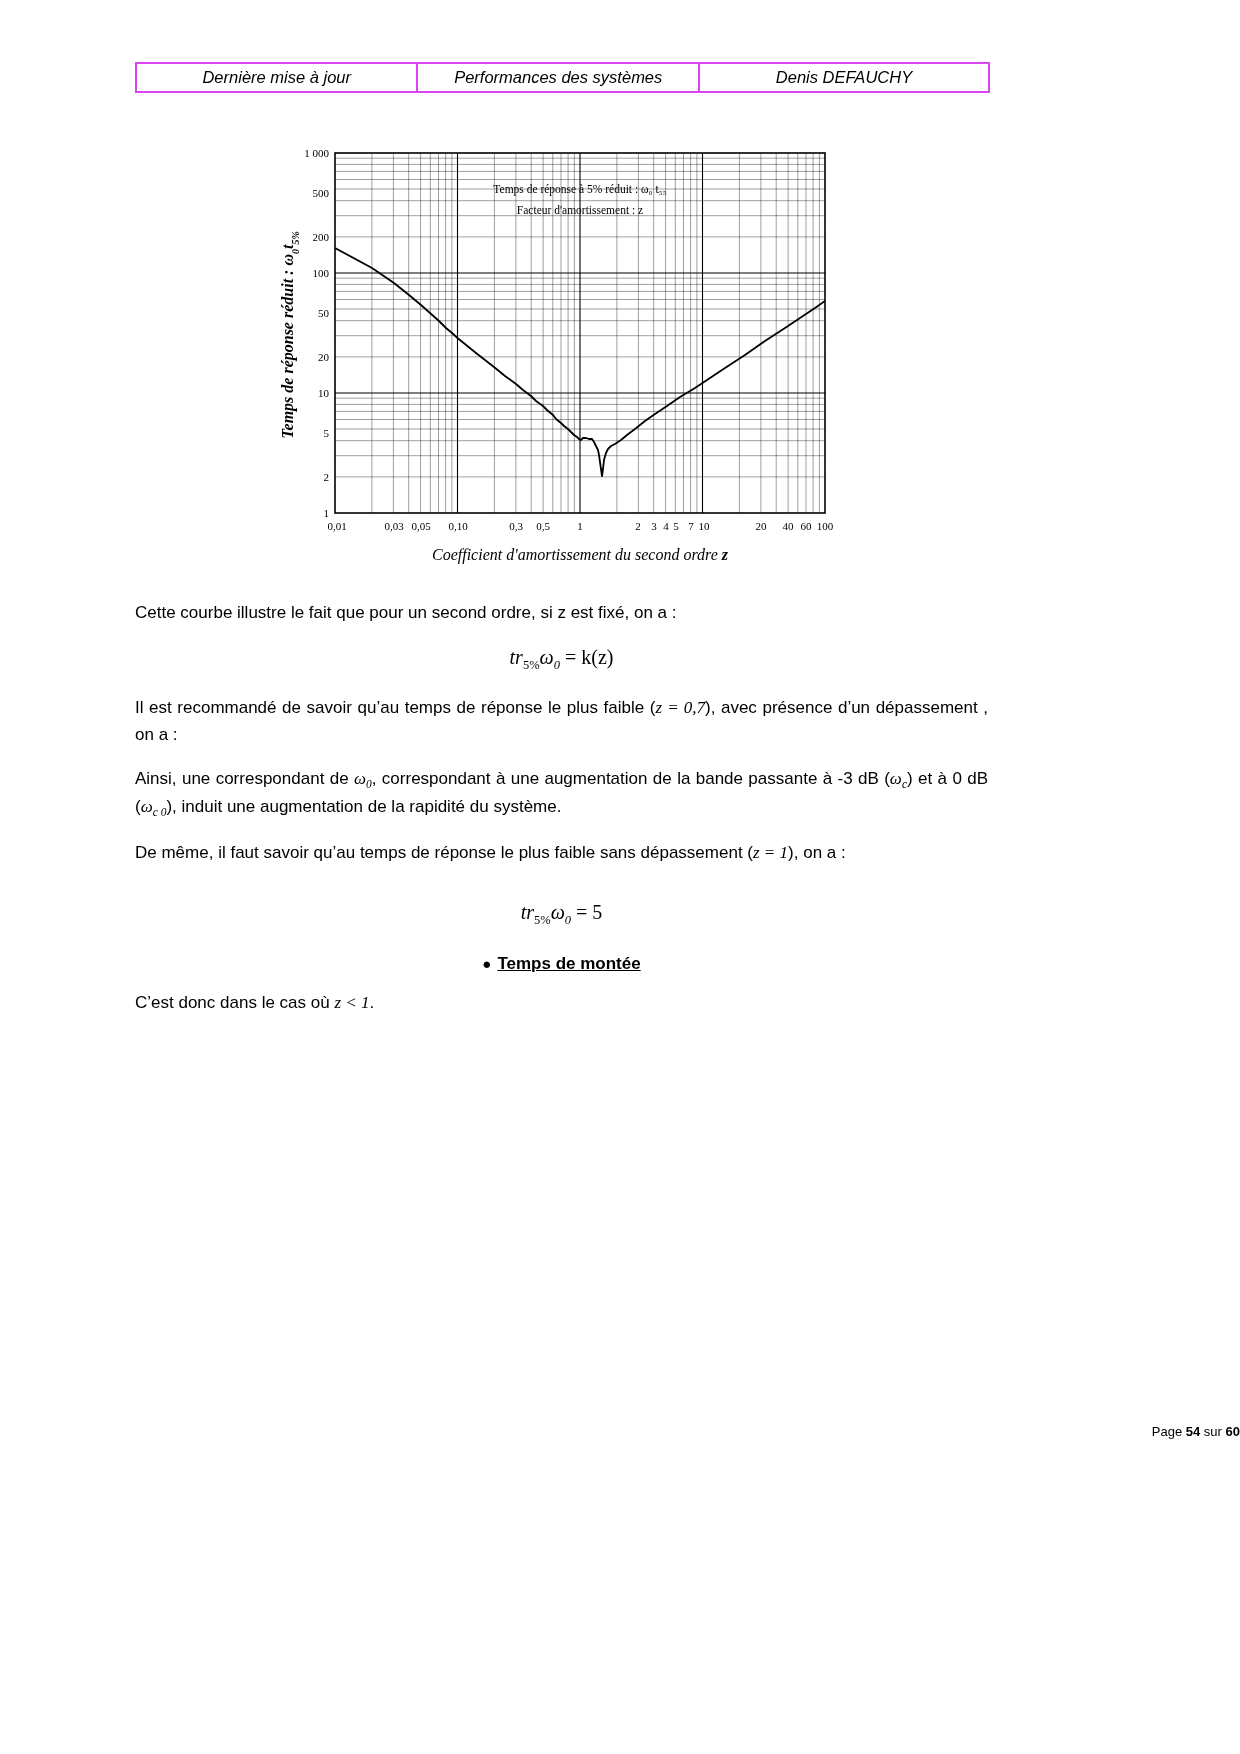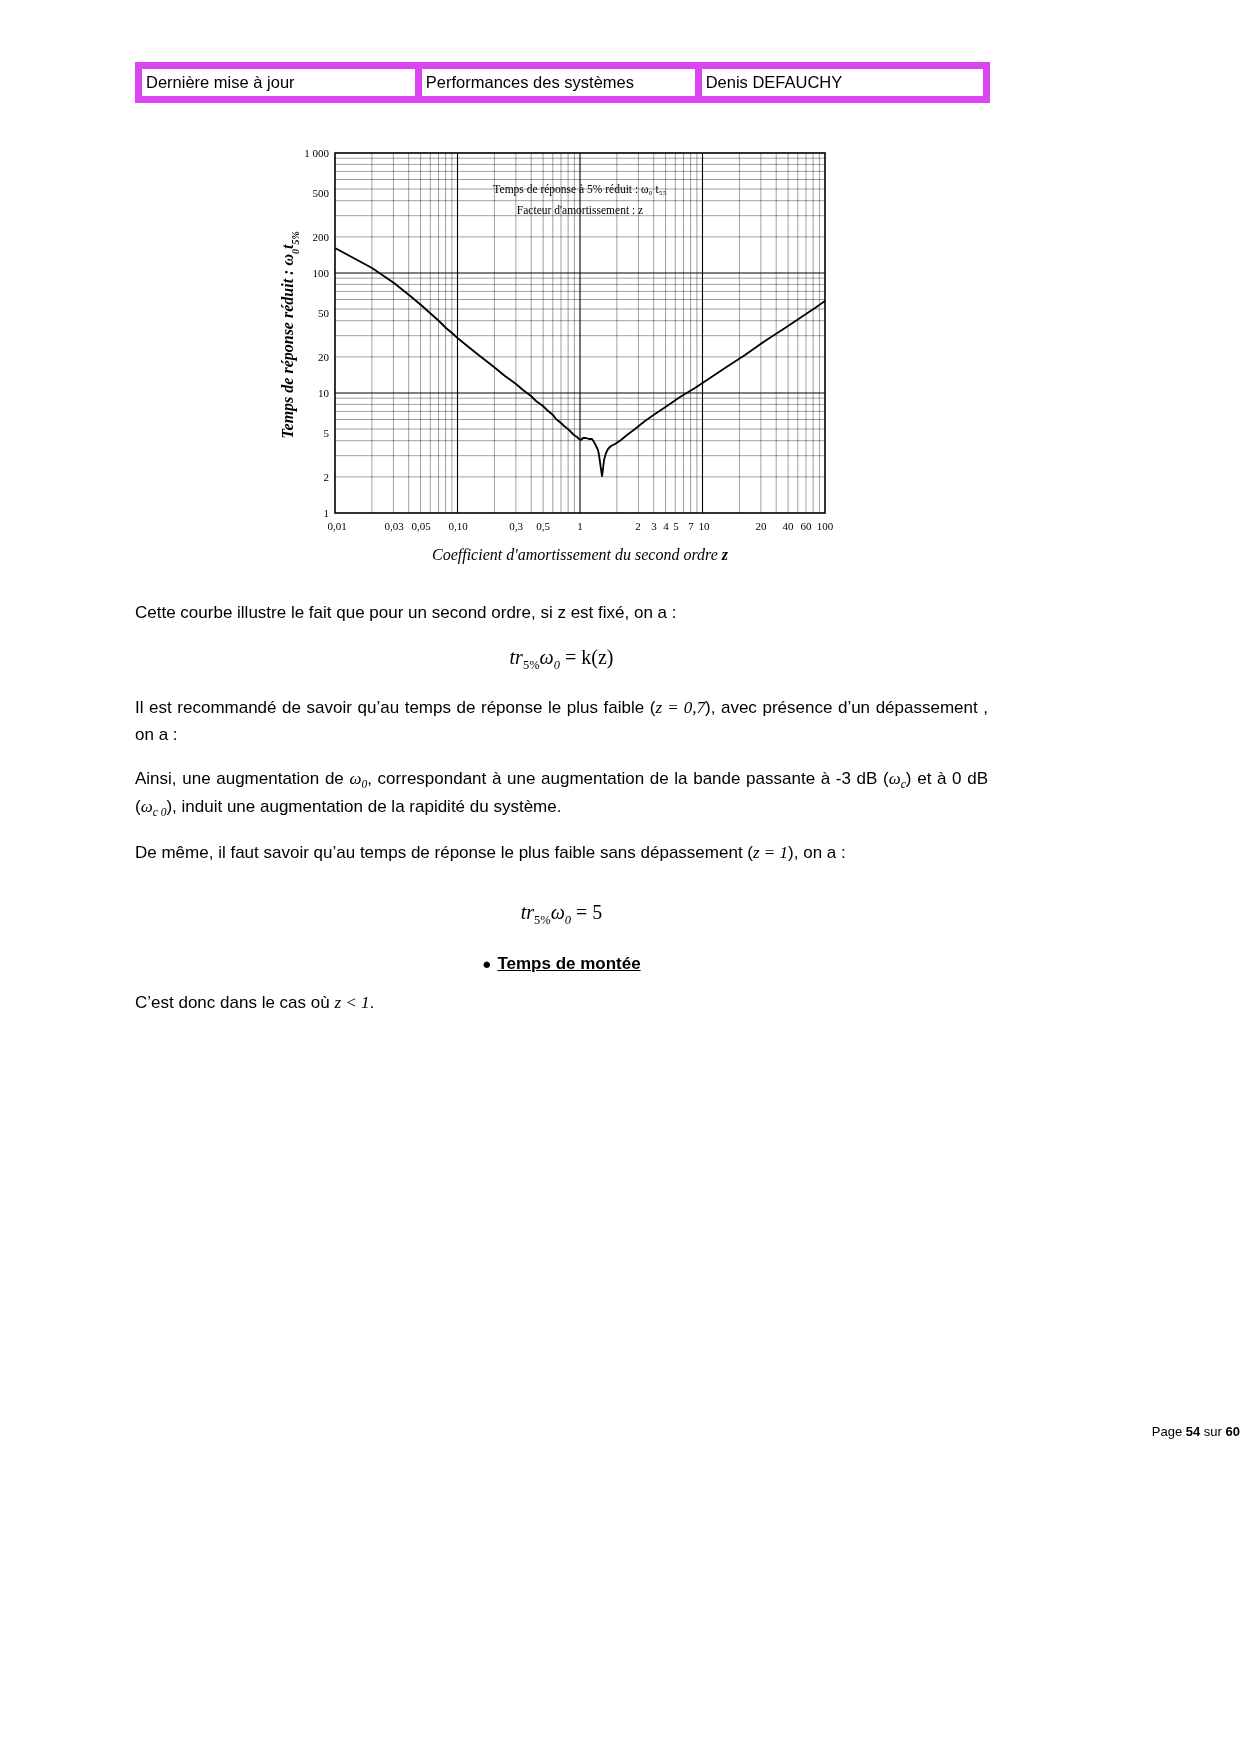--- a/index.html
+++ b/index.html
@@ -25,24 +25,26 @@
   
   .header-table {
     position: absolute;
     left: 135px;
     top: 62px;
     width: 855px;
     border-collapse: collapse;
     font-size: 16.5px;
   }
   .header-table td {
-    border: 7px solid #d946ef;
+    border: 2px solid #d946ef;
+    text-align: center;
     padding: 3px 4px;
     line-height: 1.25;
     vertical-align: middle;
+    font-style: italic;
   }
   .col-a { width: 33%; }
   .col-b { width: 33%; }
   .col-c { width: 34%; }
 
   
   .figure {
     position: absolute;
     left: 255px;
     top: 135px;
@@ -275,21 +277,21 @@
     <div class="eq">
       <span class="mi">tr</span><span class="sub">5%</span><span class="mi">ω</span><span class="subi">0</span><span class="mn"> = k(z)</span>
     </div>
 
     <p class="para">
       <span>Il est recommandé de savoir qu’au temps de réponse le plus faible (</span><span class="mi">z = 0,7</span><span>), avec présence d’un dépassement , on a :</span>
     </p>
 
 
     <p class="para">
-      <span>Ainsi, une augmentation de </span><span class="mi">ω</span><span class="msub mi">0</span><span>, correspondant à une augmentation de la bande passante à -3 dB (</span><span class="mi">ω</span><span class="msub mi">c</span><span>) et à 0 dB (</span><span class="mi">ω</span><span class="msub mi">c 0</span><span>), induit une augmentation de la rapidité du système.</span>
+      <span>Ainsi, une correspondant de </span><span class="mi">ω</span><span class="msub mi">0</span><span>, correspondant à une augmentation de la bande passante à -3 dB (</span><span class="mi">ω</span><span class="msub mi">c</span><span>) et à 0 dB (</span><span class="mi">ω</span><span class="msub mi">c 0</span><span>), induit une augmentation de la rapidité du système.</span>
     </p>
 
     <p class="para nojust">
       <span>De même, il faut savoir qu’au temps de réponse le plus faible sans dépassement (</span><span class="mi">z = 1</span><span>), on a :</span>
     </p>
 
     <div class="eq spacer-eq">
       <span class="mi">tr</span><span class="sub">5%</span><span class="mi">ω</span><span class="subi">0</span><span class="mn"> = 5</span>
     </div>
 

